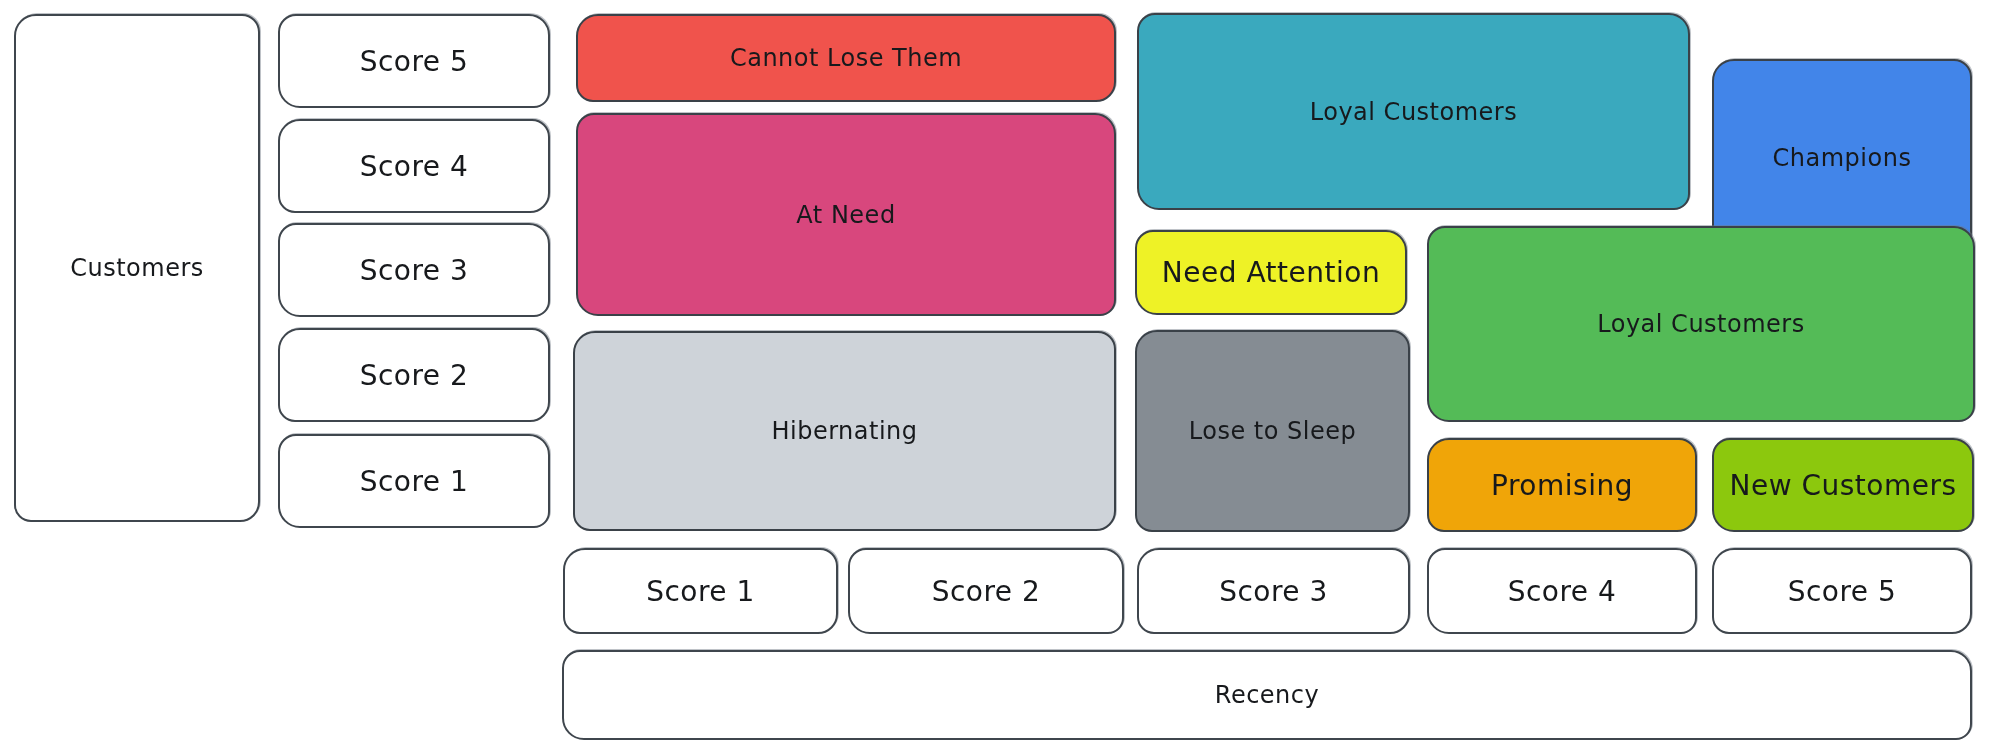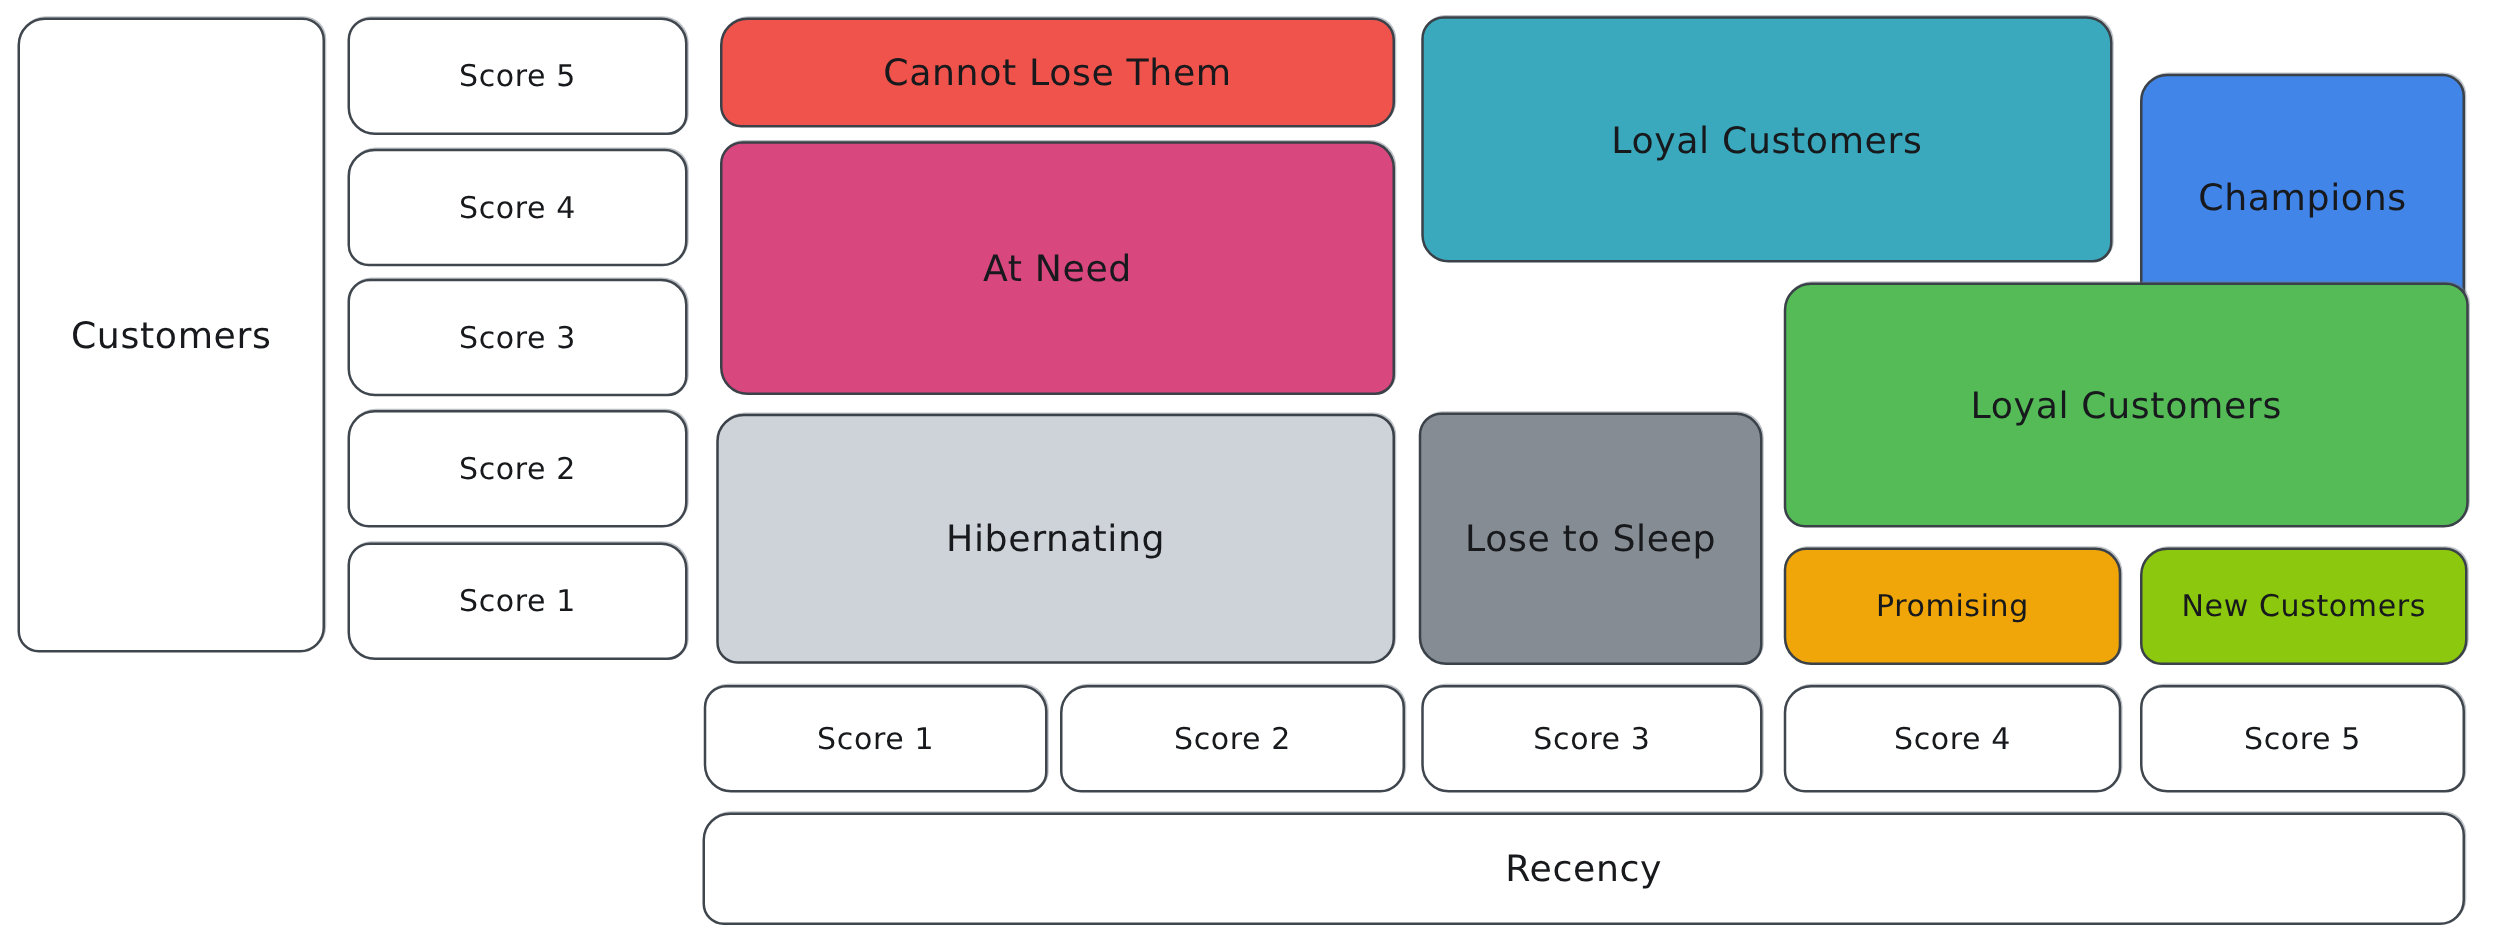--- a/index.html
+++ b/index.html
@@ -18,26 +18,26 @@
   .box {
     position: absolute;
     display: flex;
     align-items: center;
     justify-content: center;
     text-align: center;
     box-sizing: border-box;
     border: 2.5px solid #3f464d;
     border-radius: 20px;
     color: #17191c;
-    font-size: 29px;
+    font-size: 24px;
     letter-spacing: 0.5px;
     background: #ffffff;
     box-shadow: 1px -1px 0 0 rgba(110,120,130,0.45);
   }
-  .box.small { border-radius: 16px; font-size: 24px; }
+  .box.small { border-radius: 16px; font-size: 28px; }
   .box.axis  { background: #ffffff; }
   
   .box:nth-child(odd)  { border-radius: 22px 18px 20px 17px; }
   .box:nth-child(even) { border-radius: 18px 21px 16px 22px; }
 
   
   .freq-axis   { left: 14px;  top: 14px;  width: 246px; height: 508px; }
   .fs5 { left: 278px; top: 14px;  width: 272px; height: 94px; }
   .fs4 { left: 278px; top: 119px; width: 272px; height: 94px; }
   .fs3 { left: 278px; top: 223px; width: 272px; height: 94px; }
@@ -97,20 +97,23 @@
   </div>
   <div class="box seg hibernating" style="background: rgb(206, 211, 217);">
     <span>Hibernating</span>
   </div>
   <div class="box seg loyal-teal" style="background: rgb(58, 169, 190);">
     <span>Loyal Customers</span>
   </div>
   <div class="box seg champions" style="background: rgb(66, 133, 233); margin-top: 46px;">
     <span>Champions</span>
   </div>
+  <div class="box seg small need-attention" style="background: rgb(238, 242, 38);">
+    <span>Need Attention</span>
+  </div>
   <div class="box seg about-to-sleep" style="background: rgb(133, 140, 147);">
     <span>Lose to Sleep</span>
   </div>
   <div class="box seg loyal-green" style="background: rgb(84, 187, 87);">
     <span>Loyal Customers</span>
   </div>
   <div class="box seg small promising" style="background: rgb(240, 165, 8);">
     <span>Promising</span>
   </div>
   <div class="box seg small new-customers" style="background: rgb(140, 200, 13);">

